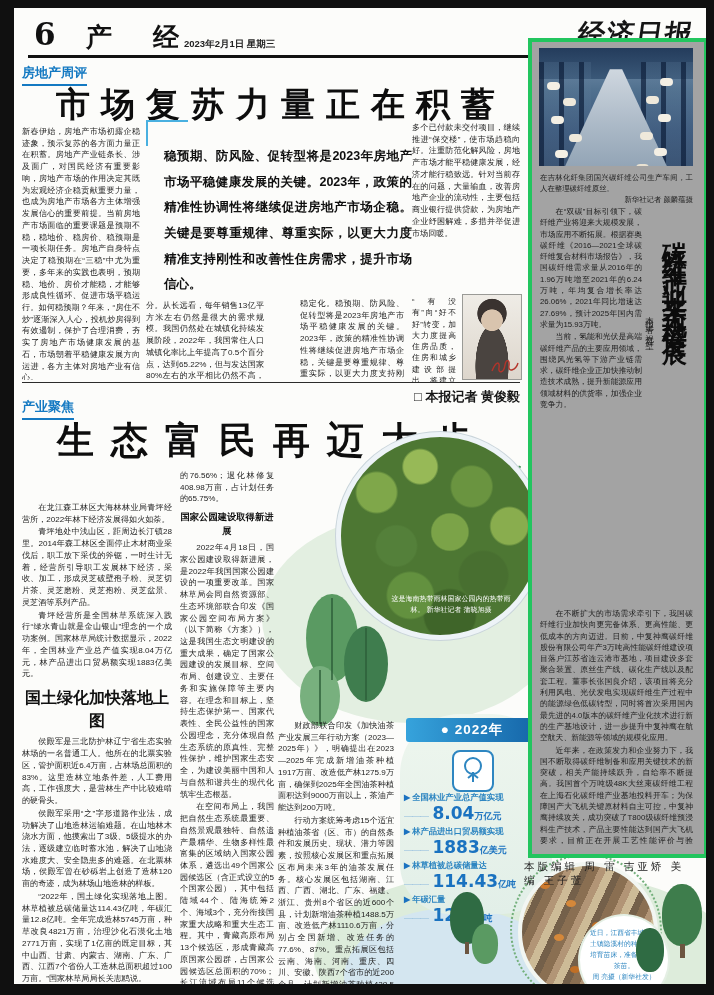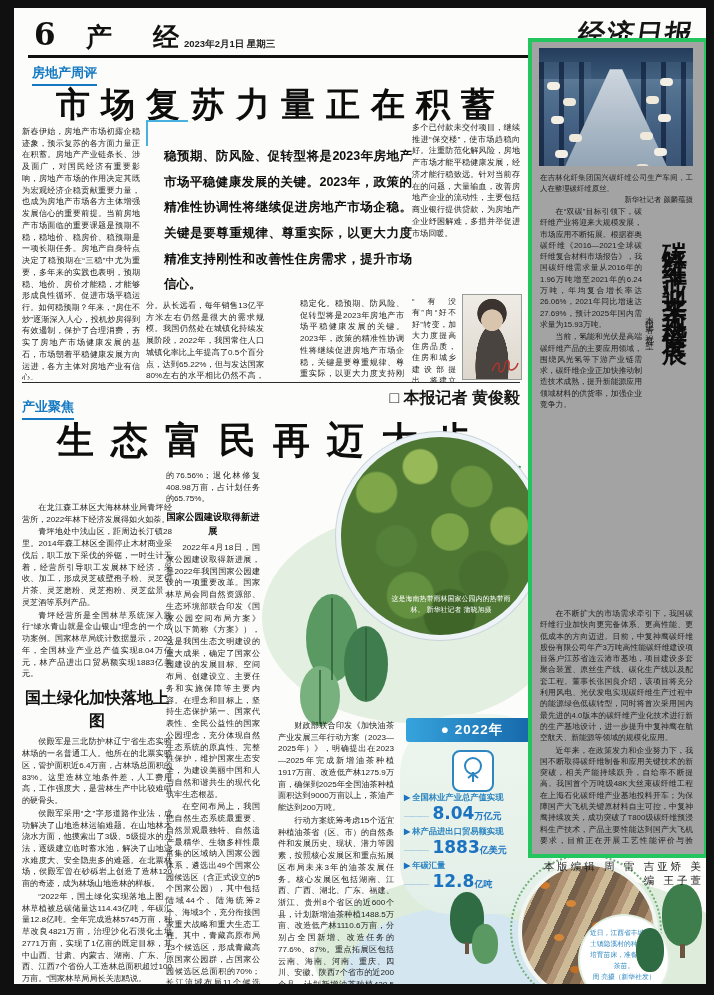--- a/index.html
+++ b/index.html
@@ -18,21 +18,21 @@
   .kicker{color:#1479c2;font-size:13px;font-weight:900;border-bottom:2px solid #1479c2;padding-bottom:2px;}
   .headline1{font-size:34px;font-weight:900;letter-spacing:11px;color:#0d0d0d;text-align:center;white-space:nowrap;}
   .headline2{font-size:37px;font-weight:900;letter-spacing:17px;color:#0d0d0d;text-align:center;white-space:nowrap;}
   
   .bodytext{font-size:8.1px;line-height:1.45;text-align:justify;color:#1d1d1d;overflow:hidden;}
   .para{text-indent:2em;margin:0 0 1px 0;}
   .subhead{font-weight:900;color:#111;text-align:center;margin:6px 0 4px 0;}
   .callout{border:0;}
   .callout .ctext{font-size:12.5px;font-weight:900;line-height:2.05;text-align:justify;color:#0f0f0f;}
   .bracket{position:absolute;left:0;top:0;width:40px;height:24px;border-left:2.5px solid #49b0e0;border-top:2.5px solid #49b0e0;}
-  .byline{font-size:16px;font-weight:bold;color:#161616;text-align:right;}
+  .byline{font-size:13px;font-weight:bold;color:#161616;text-align:right;}
   .thinrule{background:#2b2b2b;height:1px;}
   
   .highlight{border:4px solid #22c55e;background:#a3a3a3;}
   .factory{position:relative;overflow:hidden;background:linear-gradient(180deg,#7d96b2 0%,#51718f 35%,#3a567a 70%,#31496a 100%);}
   .factory .ceiling{position:absolute;left:0;top:0;width:100%;height:26%;background:linear-gradient(180deg,#243c5c,#3a5878);}
   .factory .aisle{position:absolute;left:0;top:18%;width:100%;height:82%;
      background:linear-gradient(180deg,#cfd7df,#aab8c6 60%,#93a5b6);
      clip-path:polygon(46% 0,54% 0,83% 100%,17% 100%);}
   .factory .racks-l,.factory .racks-r{position:absolute;top:12%;width:34%;height:88%;
      background:repeating-linear-gradient(90deg,rgba(18,36,64,.75) 0 5px,rgba(90,120,150,.25) 5px 20px);}
@@ -70,21 +70,21 @@
   
   .igband{background:linear-gradient(180deg,#eef6ee,#e2efe8);border-radius:60px 60px 50px 50px;}
   .ribbon{background:linear-gradient(90deg,#36a3dc,#1565a8);border-radius:3px;color:#fff;font-weight:900;
           font-size:13.5px;text-align:center;line-height:24px;letter-spacing:1px;}
   .treeicon{border:2px solid #2e86c1;background:#fff;border-radius:8px;}
   .ig-item .lab{font-size:8.3px;color:#2e86c1;font-weight:bold;}
   .ig-item .mark{color:#1a72c0;font-size:8px;margin-right:2px;}
   .ig-item .lead{color:#9fc4e0;font-size:9px;letter-spacing:-1px;}
   .ig-item .val{font-size:17px;font-weight:900;color:#1a72c0;font-family:"DejaVu Sans",sans-serif;}
   .ig-item .unit{font-size:9px;font-weight:bold;color:#1a72c0;}
-  .editors{font-family:"DejaVu Serif",serif;font-size:10.5px;letter-spacing:3px;color:#1c1c1c;text-align:right;}
+  .editors{font-family:"DejaVu Serif",serif;font-size:10.5px;letter-spacing:3px;color:#1c1c1c;text-align:left;}
   
   .portrait{background:
      radial-gradient(circle at 50% 30%,#d9c4ae 0 16%,transparent 17%),
      radial-gradient(circle at 50% 22%,#3a3330 0 20%,transparent 21%),
      radial-gradient(ellipse at 50% 85%,#4a4440 0 40%,transparent 41%),
      linear-gradient(180deg,#efece6,#ddd6cc);
      border:1px solid #9a9a96;}
   .leafsvg{position:absolute;}
 </style>
 </head>
@@ -92,21 +92,21 @@
 
 <div class="stage">
  <div class="page">
 
   <div class="abs pagenum" style="left:20px;top:8px;">6</div>
   <div class="abs section" style="left:72px;top:12px;">产 经</div>
   <div class="abs hdate" style="left:170px;top:30px;">2023年2月1日 星期三</div>
   <div class="abs masthead" style="right:12px;top:8px;">经济日报</div>
   <div class="abs hrule" style="left:14px;top:47px;width:664px;"></div>
 
-  <div class="abs kicker" style="left:18px;top:56px;">房地产周评</div>
+  <div class="abs kicker" style="left:8px;top:56px;">房地产周评</div>
   <div class="abs headline1" style="left:24px;top:74px;width:486px;">市场复苏力量正在积蓄</div>
 
   <div class="abs bodytext" style="left:8px;top:118px;width:118px;height:254px;">新春伊始，房地产市场初露企稳迹象，预示复苏的各方面力量正在积蓄。房地产产业链条长、涉及面广，对国民经济有重要影响，房地产市场的作用决定其既为宏观经济企稳贡献重要力量，也成为房地产市场各方主体增强发展信心的重要前提。当前房地产市场面临的重要课题是预期不稳，稳地价、稳房价、稳预期是一项长期任务。房地产自身特点决定了稳预期在“三稳”中尤为重要，多年来的实践也表明，预期稳、地价、房价才能稳，才能够形成良性循环、促进市场平稳运行。如何稳预期？年来，“房住不炒”逐渐深入人心，投机炒房得到有效遏制，保护了合理消费，夯实了房地产市场健康发展的基石，市场朝着平稳健康发展方向运进，各方主体对房地产业有信心。</div>
 
   <div class="abs callout" style="left:132px;top:112px;width:276px;height:174px;">
     <div class="bracket"></div>
     <div class="ctext" style="padding:24px 10px 0 18px;">稳预期、防风险、促转型将是2023年房地产市场平稳健康发展的关键。2023年，政策的精准性协调性将继续促进房地产市场企稳。关键是要尊重规律、尊重实际，以更大力度精准支持刚性和改善性住房需求，提升市场信心。</div>
   </div>
 
   <div class="abs bodytext" style="left:132px;top:292px;width:118px;height:80px;">分。从长远看，每年销售13亿平方米左右仍然是很大的需求规模。我国仍然处在城镇化持续发展阶段，2022年，我国常住人口城镇化率比上年提高了0.5个百分点，达到65.22%，但与发达国家80%左右的水平相比仍然不高，仍有提升空间。2022年我国新增城镇人口数量巨大，这也成为房地产行业未来的发展潜力。</div>
@@ -157,21 +157,21 @@
     <p class="para">在龙江森工林区大海林林业局青坪经营所，2022年林下经济发展得如火如荼。</p>
     <p class="para">青坪地处中浅山区，距周边长汀镇28里。2014年森工林区全面停止木材商业采伐后，职工放下采伐的斧锯，一时生计无着，经营所引导职工发展林下经济，采收、加工，形成灵芝破壁孢子粉、灵芝切片茶、灵芝磨粉、灵芝孢粉、灵芝盆景、灵芝酒等系列产品。</p>
     <p class="para">青坪经营所是全国林草系统深入践行“绿水青山就是金山银山”理念的一个成功案例。国家林草局统计数据显示，2022年，全国林业产业总产值实现8.04万亿元，林产品进出口贸易额实现1883亿美元。</p>
     <div class="subhead" style="font-size:16px;">国土绿化加快落地上图</div>
     <p class="para">侯殿军是三北防护林辽宁省生态实验林场的一名普通工人。他所在的北票实验区，管护面积近6.4万亩，占林场总面积的83%。这里造林立地条件差，人工费用高，工作强度大，是营林生产中比较难啃的硬骨头。</p>
     <p class="para">侯殿军采用“之”字形道路作业法，成功解决了山地造林运输难题。在山地林木浇水方面，他摸索出了3级、5级提水的办法，逐级建立临时蓄水池，解决了山地浇水难度大、安全隐患多的难题。在北票林场，侯殿军曾在砂砾岩上创造了造林120亩的奇迹，成为林场山地造林的样板。</p>
     <p class="para">“2022年，国土绿化实现落地上图。林草植被总碳储量达114.43亿吨，年碳汇量12.8亿吨。全年完成造林5745万亩，种草改良4821万亩，治理沙化石漠化土地2771万亩，实现了1亿亩的既定目标，其中山西、甘肃、内蒙古、湖南、广东、广西、江西7个省份人工造林总面积超过100万亩。”国家林草局局长关志鸥说。</p>
     <p class="para">截至2022年12月5日，三北工程区完成“双重”项目和国土绿化试点示范项目营造林1271.89万亩，工程固沙及其他26.88万亩。其中“双重”项目1145.22万亩，占计划任务的79.59%；人工造林413.19万亩，占计划任务的90.25%；封育288.13万亩，占计划任务的91.92%；飞播34.92万亩，占计划任务</p>
   </div>
 
-  <div class="abs bodytext" style="left:152px;top:462px;width:94px;height:516px;">
+  <div class="abs bodytext" style="left:166px;top:462px;width:94px;height:516px;">
     <p class="para" style="text-indent:0;">的76.56%；退化林修复408.98万亩，占计划任务的65.75%。</p>
     <div class="subhead" style="font-size:9.3px;">国家公园建设取得新进展</div>
     <p class="para">2022年4月18日，国家公园建设取得新进展，是2022年我国国家公园建设的一项重要改革。国家林草局会同自然资源部、生态环境部联合印发《国家公园空间布局方案》（以下简称《方案》），这是我国生态文明建设的重大成果，确定了国家公园建设的发展目标、空间布局、创建设立、主要任务和实施保障等主要内容。在理念和目标上，坚持生态保护第一、国家代表性、全民公益性的国家公园理念，充分体现自然生态系统的原真性、完整性保护，维护国家生态安全，为建设美丽中国和人与自然和谐共生的现代化筑牢生态根基。</p>
     <p class="para">在空间布局上，我国把自然生态系统最重要、自然景观最独特、自然遗产最精华、生物多样性最富集的区域纳入国家公园体系，遴选出49个国家公园候选区（含正式设立的5个国家公园），其中包括陆域44个、陆海统筹2个、海域3个，充分衔接国家重大战略和重大生态工程。其中，青藏高原布局13个候选区，形成青藏高原国家公园群，占国家公园候选区总面积的70%；长江流域布局11个候选区，黄河流域布局9个候选区。</p>
 
   </div>
 
   <div class="abs bodytext" style="left:264px;top:712px;width:116px;height:266px;">
     <p class="para">财政部联合印发《加快油茶产业发展三年行动方案（2023—2025年）》，明确提出在2023—2025年完成新增油茶种植1917万亩、改造低产林1275.9万亩，确保到2025年全国油茶种植面积达到9000万亩以上，茶油产能达到200万吨。</p>
     <p class="para">行动方案统筹考虑15个适宜种植油茶省（区、市）的自然条件和发展历史、现状、潜力等因素，按照核心发展区和重点拓展区布局未来3年的油茶发展任务。核心发展区包括湖南、江西、广西、湖北、广东、福建、浙江、贵州8个省区的近600个县，计划新增油茶种植1488.5万亩、改造低产林1110.6万亩，分别占全国新增、改造任务的77.6%、87%。重点拓展区包括云南、海南、河南、重庆、四川、安徽、陕西7个省市的近200个县，计划新增油茶种植428.5万亩、改造低产林165.3万亩，占全国新增、改造任务的22.4%、13%。</p>
@@ -187,20 +187,24 @@
   </div>
 
   <div class="abs" style="left:390px;top:784px;width:146px;">
     <div class="ig-item">
       <div class="lab"><span class="mark">▶</span><span>全国林业产业总产值实现</span></div>
       <div><span class="lead">———</span> <span class="val">8.04</span><span class="unit">万亿元</span></div>
     </div>
     <div class="ig-item" style="margin-top:3px;">
       <div class="lab"><span class="mark">▶</span><span>林产品进出口贸易额实现</span></div>
       <div><span class="lead">———</span> <span class="val">1883</span><span class="unit">亿美元</span></div>
+    </div>
+    <div class="ig-item" style="margin-top:3px;">
+      <div class="lab"><span class="mark">▶</span><span>林草植被总碳储量达</span></div>
+      <div><span class="lead">———</span> <span class="val">114.43</span><span class="unit">亿吨</span></div>
     </div>
     <div class="ig-item" style="margin-top:3px;">
       <div class="lab"><span class="mark">▶</span><span>年碳汇量</span></div>
       <div><span class="lead">———</span> <span class="val">12.8</span><span class="unit">亿吨</span></div>
     </div>
   </div>
 
   <div class="abs dotring" style="left:496px;top:846px;width:148px;height:148px;"></div>
   <div class="abs circle-photo farm" style="left:504px;top:854px;width:132px;height:132px;">
     <div class="pile" style="left:18px;top:16px;"></div>

